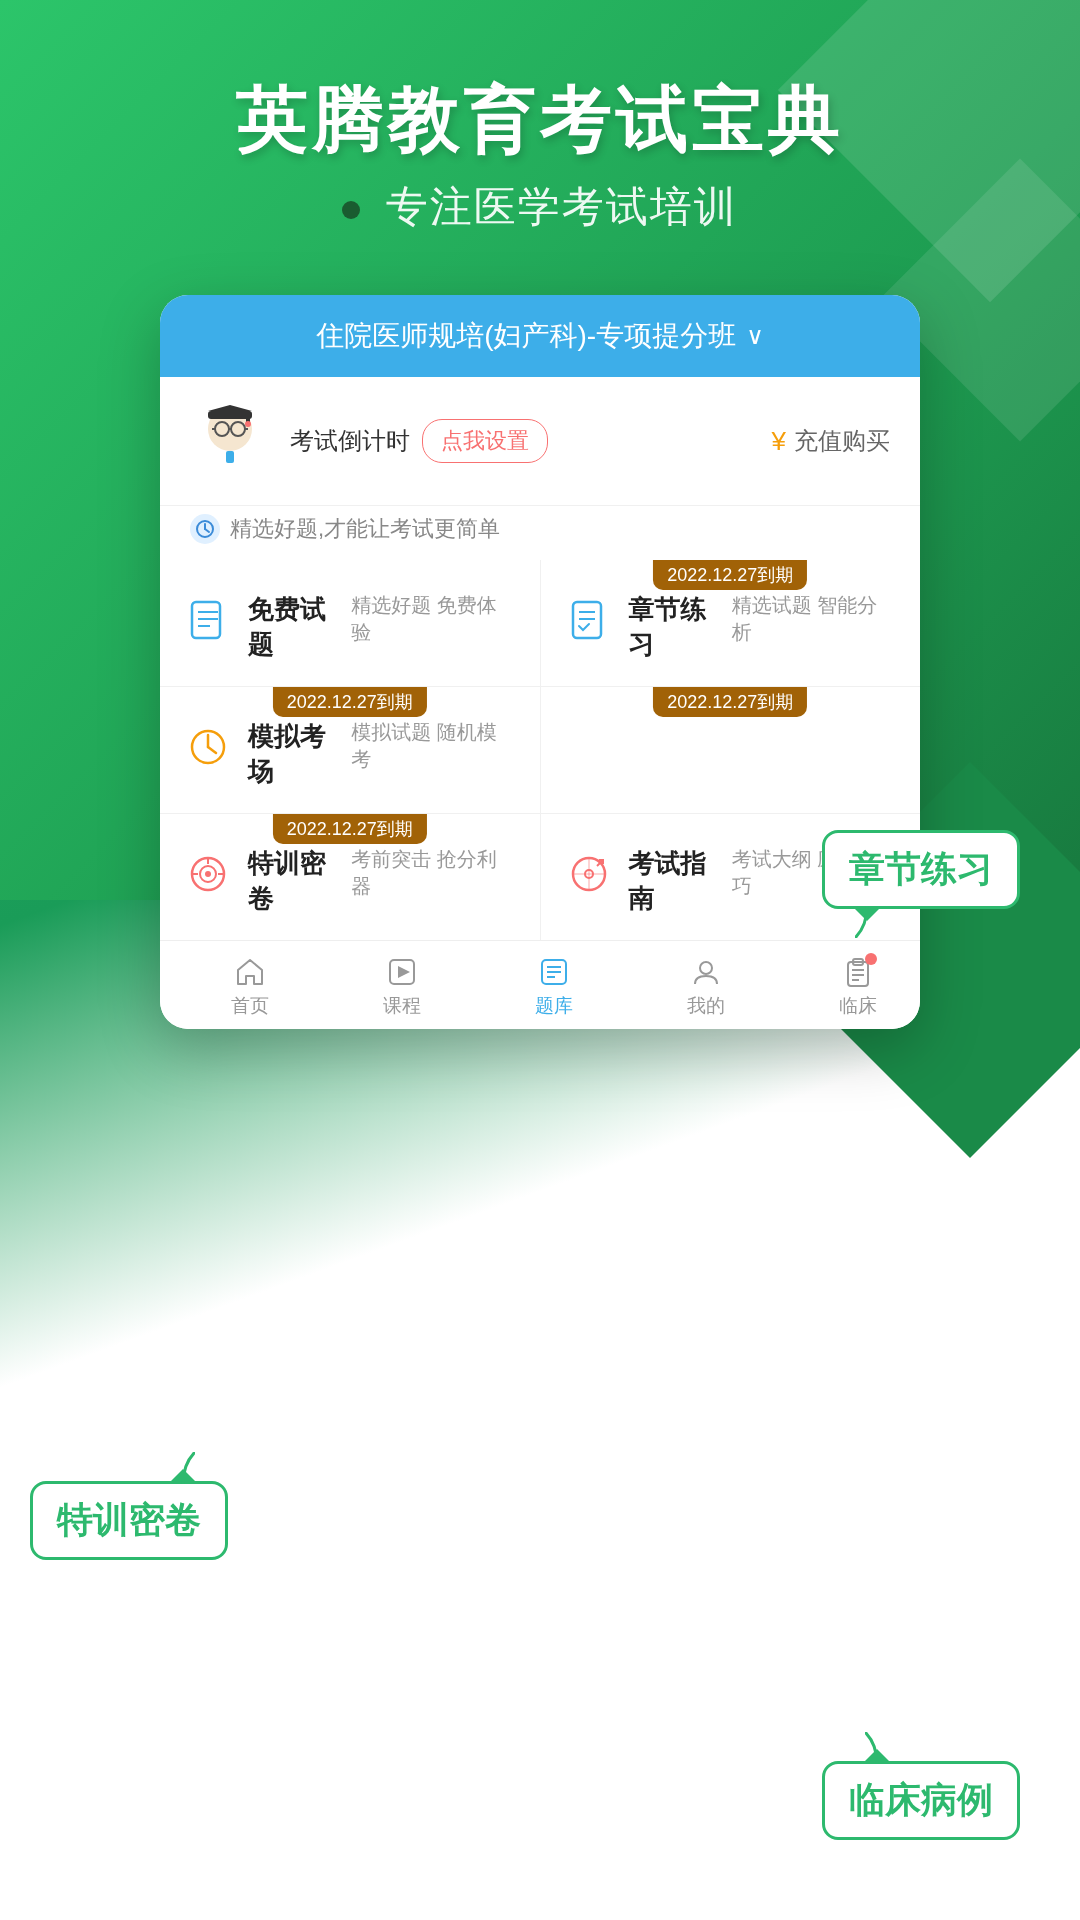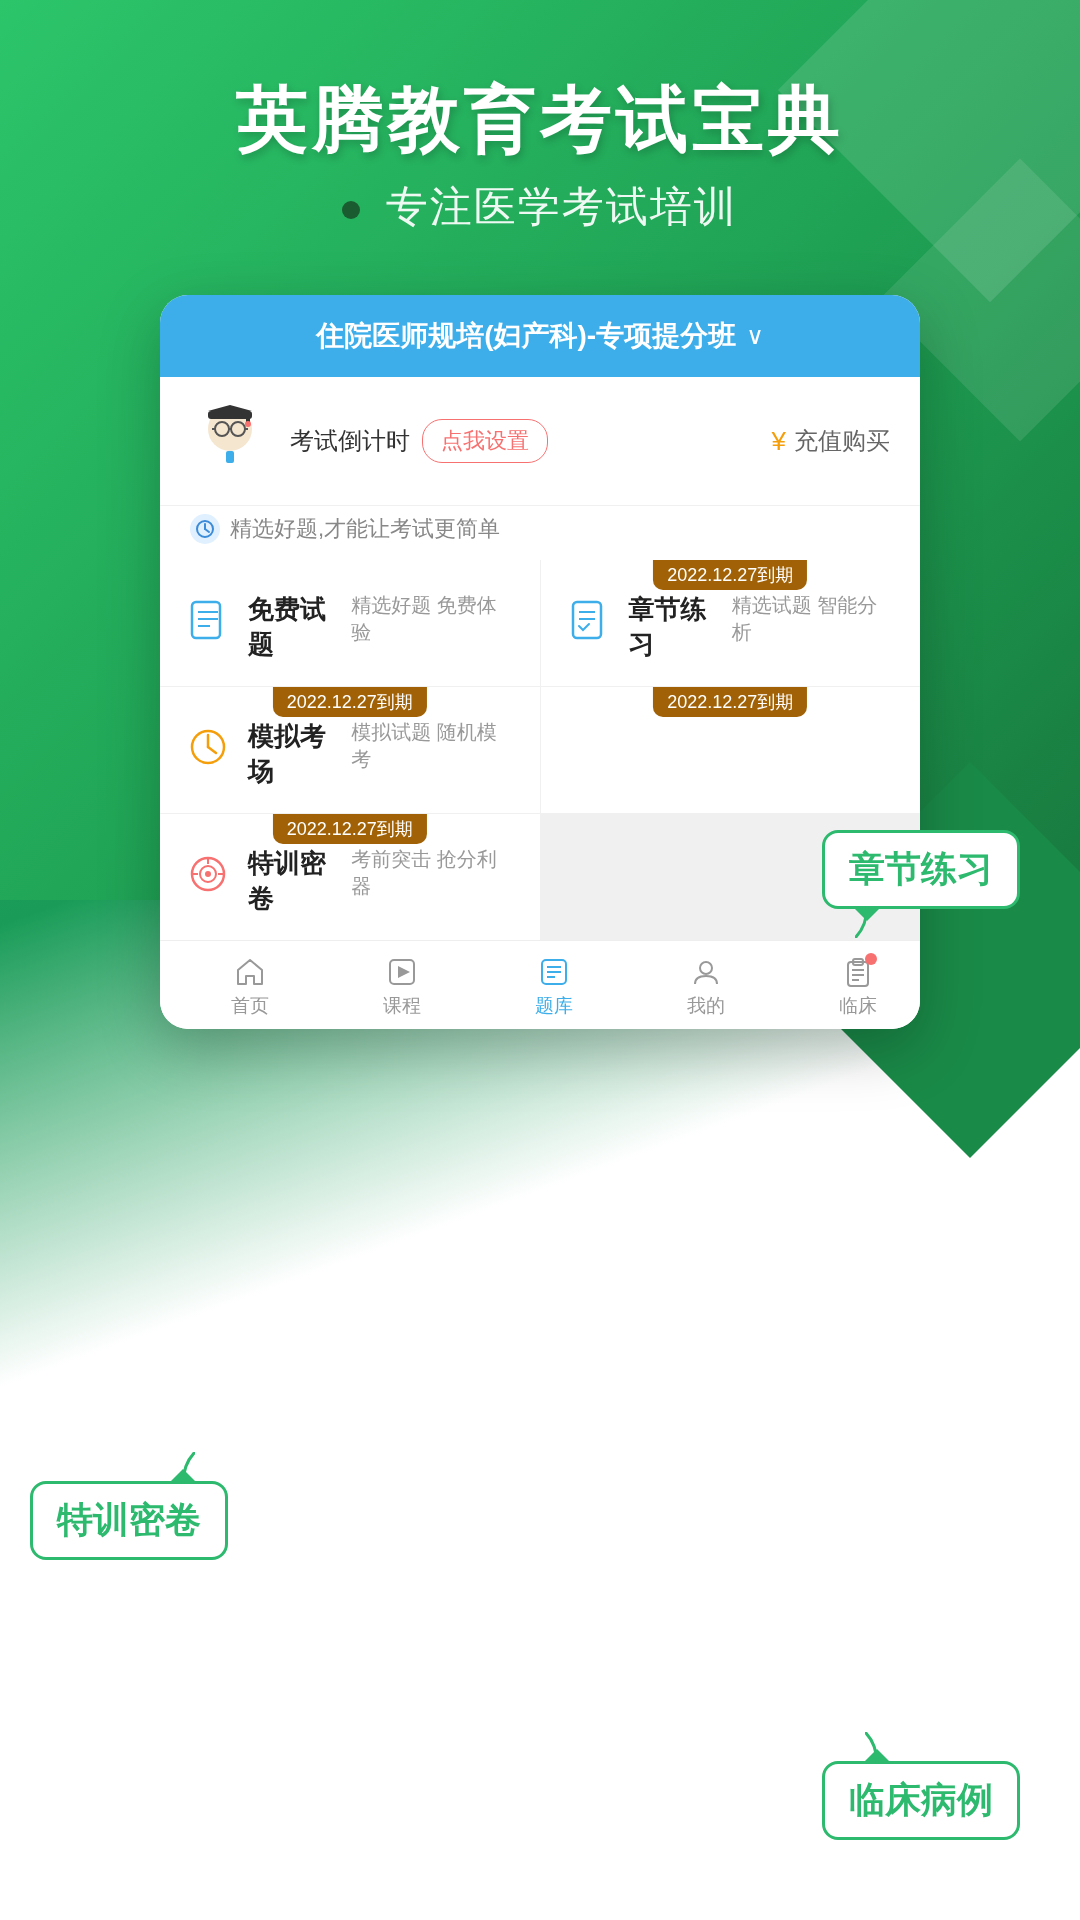--- a/index.html
+++ b/index.html
@@ -103,21 +103,21 @@
       background: #3daee9;
       padding: 22px 30px;
       display: flex;
       align-items: center;
       justify-content: center;
       gap: 10px;
     }
     .course-header-text {
       font-size: 28px;
       color: #fff;
-      font-weight: 700;
+      font-weight: 400;
     }
     .chevron-down {
       color: #fff;
       font-size: 24px;
     }
 
     
     .countdown-row {
       display: flex;
       align-items: center;
@@ -477,20 +477,38 @@
             <line x1="32" y1="22" x2="38" y2="22" stroke="#f87171" stroke-width="2"></line>
           </svg>
         </div>
         <div class="card-text-area">
           <span class="card-title">特训密卷</span>
           <span class="card-desc">考前突击 抢分利器</span>
         </div>
       </div>
     </div>
 
+    <div class="feature-card">
+      <div class="card-icon-area">
+        <div class="card-icon">
+          <svg width="44" height="44" viewBox="0 0 44 44">
+            <circle cx="22" cy="22" r="16" fill="none" stroke="#f87171" stroke-width="2.5"></circle>
+            <line x1="22" y1="6" x2="22" y2="38" stroke="#f87171" stroke-width="1.5" opacity="0.4"></line>
+            <line x1="6" y1="22" x2="38" y2="22" stroke="#f87171" stroke-width="1.5" opacity="0.4"></line>
+            <circle cx="22" cy="22" r="4" fill="none" stroke="#f87171" stroke-width="2"></circle>
+            <line x1="30" y1="14" x2="36" y2="8" stroke="#f87171" stroke-width="2"></line>
+            <polyline points="32,8 36,8 36,12" fill="none" stroke="#f87171" stroke-width="2"></polyline>
+          </svg>
+        </div>
+        <div class="card-text-area">
+          <span class="card-title">考试指南</span>
+          <span class="card-desc">考试大纲 应试技巧</span>
+        </div>
+      </div>
+    </div>
 
   </div>
 
   <div class="bottom-nav">
     <div class="nav-item">
       <span class="nav-icon">
         <svg width="30" height="30" viewBox="0 0 30 30">
           <path d="M3 13 L15 3 L27 13 L27 27 L19 27 L19 19 L11 19 L11 27 L3 27 Z" fill="none" stroke="#999" stroke-width="2" stroke-linejoin="round"></path>
         </svg>
       </span>

